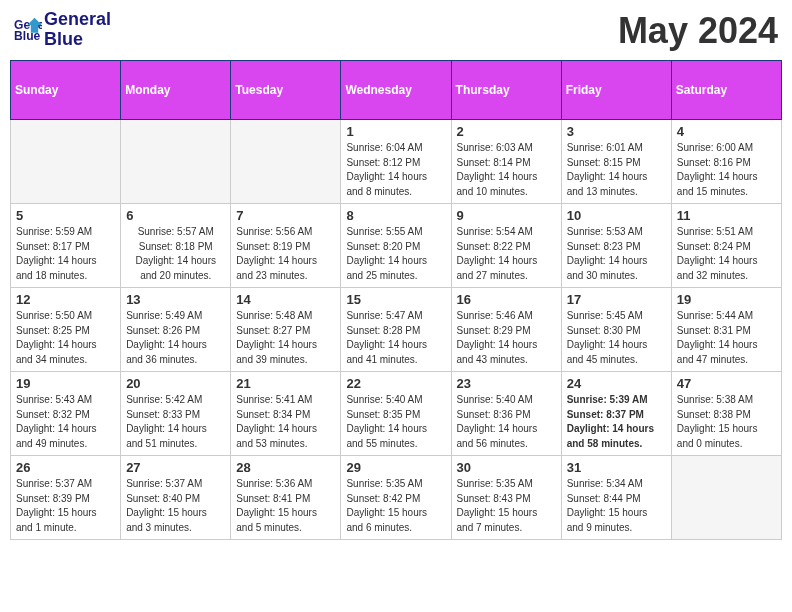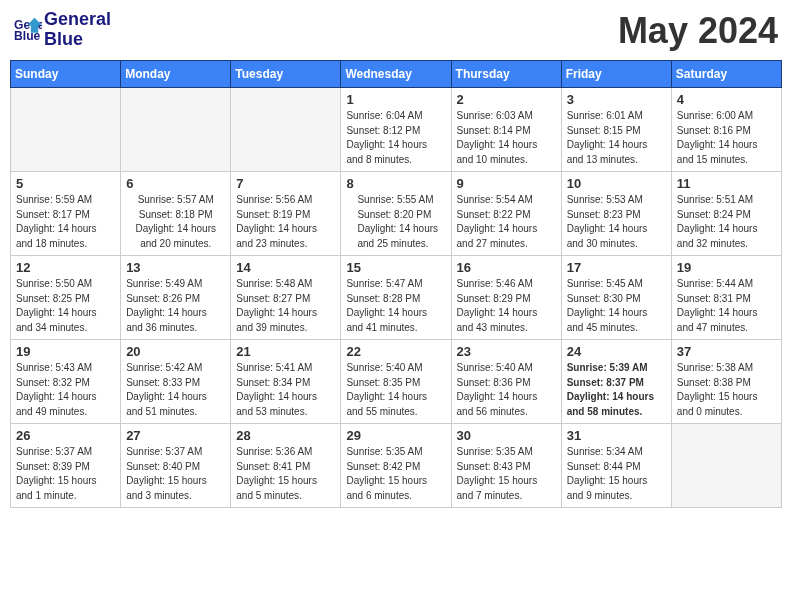--- a/index.html
+++ b/index.html
@@ -46,25 +46,25 @@
     .location-title {
       font-size: 14px;
       color: #555;
     }
     table {
       width: 100%;
       border-collapse: collapse;
       table-layout: fixed;
     }
     th {
-      background-color: #3b82f6;
+      background-color: #d946ef;
       color: #fff;
       font-size: 12px;
       font-weight: bold;
-      padding: 6px 4px;
+      padding: 22px 4px;
       text-align: left;
       border: 1px solid #1a3a7a;
     }
     td {
       border: 1px solid #ccc;
       vertical-align: top;
       padding: 4px 5px;
       height: 80px;
       font-size: 10.5px;
       color: #333;
@@ -173,21 +173,21 @@
         </td>
         <td>
           <div class="day-number">7</div>
           <div class="day-info" style="white-space: pre-line;">Sunrise: 5:56 AM
 Sunset: 8:19 PM
 Daylight: 14 hours
 and 23 minutes.</div>
         </td>
         <td>
           <div class="day-number">8</div>
-          <div class="day-info" style="white-space: pre-line; margin-left: 11px;">Sunrise: 5:55 AM
+          <div class="day-info" style="white-space: pre-line;">Sunrise: 5:55 AM
 Sunset: 8:20 PM
 Daylight: 14 hours
 and 25 minutes.</div>
         </td>
         <td>
           <div class="day-number">9</div>
           <div class="day-info" style="white-space: pre-line;">Sunrise: 5:54 AM
 Sunset: 8:22 PM
 Daylight: 14 hours
 and 27 minutes.</div>
@@ -295,21 +295,21 @@
 and 56 minutes.</div>
         </td>
         <td>
           <div class="day-number">24</div>
           <div class="day-info" style="white-space: pre-line; font-weight: bold;">Sunrise: 5:39 AM
 Sunset: 8:37 PM
 Daylight: 14 hours
 and 58 minutes.</div>
         </td>
         <td>
-          <div class="day-number">37</div>
+          <div class="day-number">47</div>
           <div class="day-info" style="white-space: pre-line;">Sunrise: 5:38 AM
 Sunset: 8:38 PM
 Daylight: 15 hours
 and 0 minutes.</div>
         </td>
       </tr>
       <tr>
         <td>
           <div class="day-number">26</div>
           <div class="day-info" style="white-space: pre-line;">Sunrise: 5:37 AM

